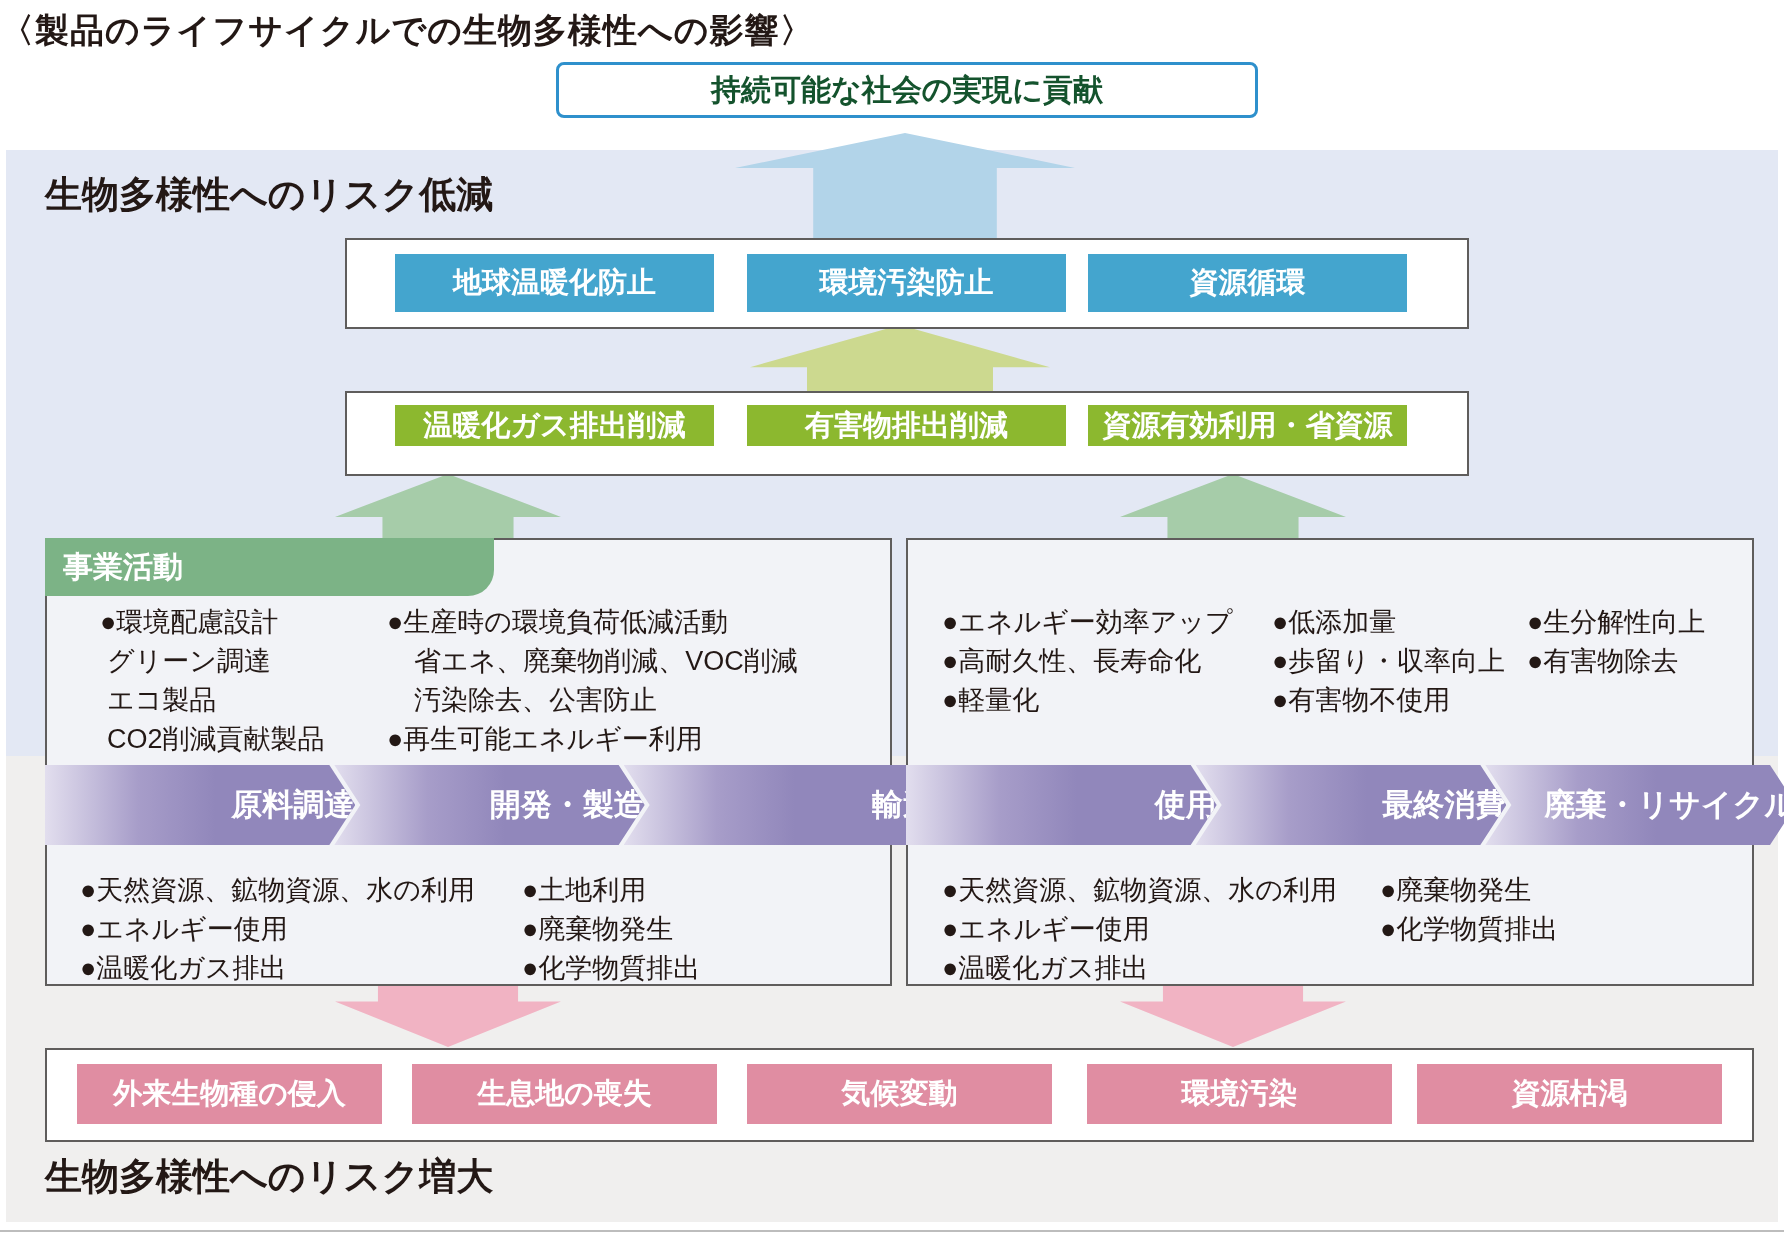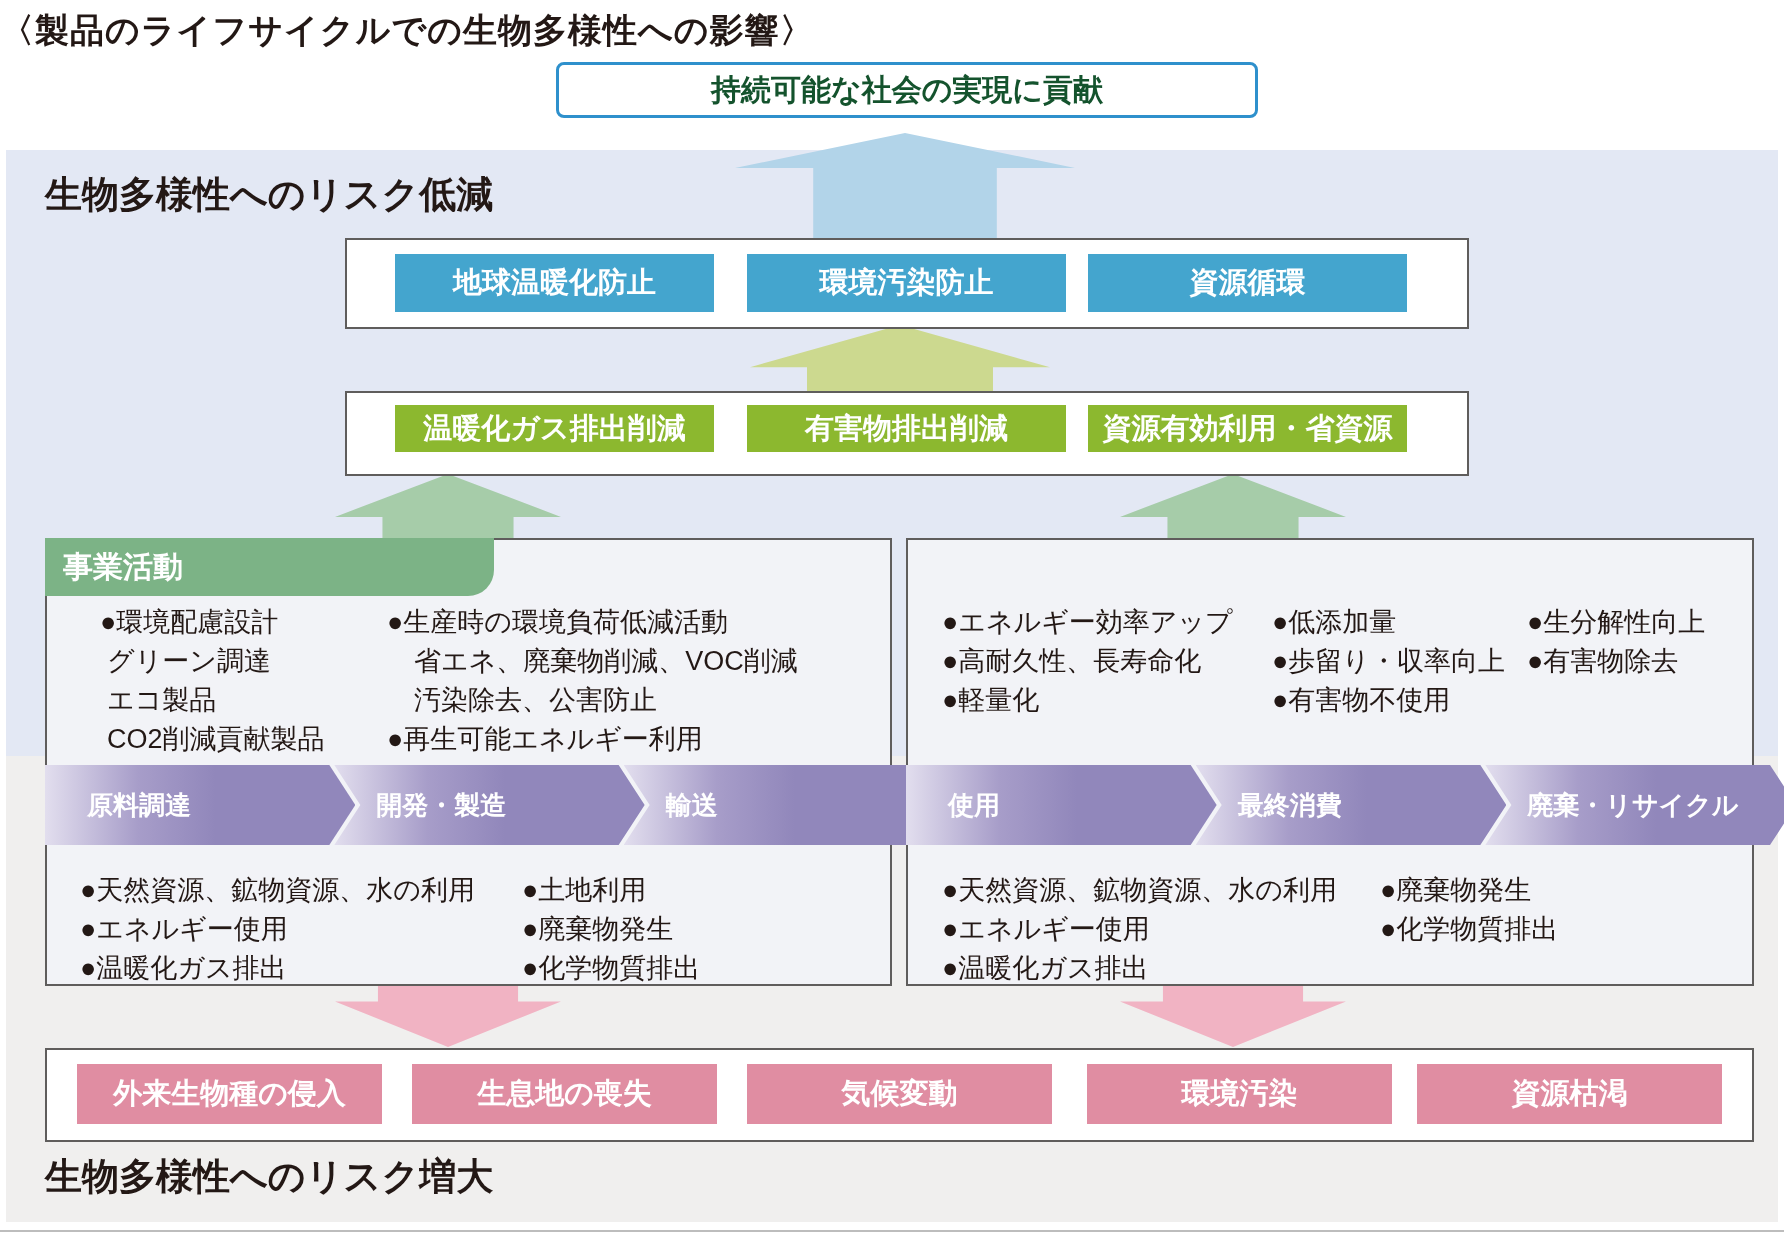--- a/index.html
+++ b/index.html
@@ -35,41 +35,41 @@
   #arrow-pink-right{left:1120px;top:981px;width:226px;height:66px;background:#f1b3c3;--h:31%;--l:19%;--r:81%;}
 
   .white-box{position:absolute;background:#ffffff;border:2px solid #5f5d5c;z-index:2;}
   #outcome-box{left:345px;top:238px;width:1120px;height:87px;}
   #measure-box{left:345px;top:391px;width:1120px;height:81px;}
   #risk-box{left:45px;top:1048px;width:1705px;height:90px;}
 
   .pill{position:absolute;display:flex;align-items:center;justify-content:center;
         color:#ffffff;font-weight:bold;font-size:29px;white-space:nowrap;}
   .pill-blue{background:#44a5ce;top:14px;height:58px;width:319px;}
-  .pill-green{background:#8cb82f;top:12px;height:47px;width:319px;}
+  .pill-green{background:#8cb82f;top:12px;height:41px;width:319px;}
   .pill-pink{background:#e08da2;top:14px;height:60px;width:305px;}
 
   .panel{position:absolute;top:538px;height:444px;background:#f2f3f7;border:2px solid #5f5d5c;z-index:2;}
   #panel-business{left:45px;width:843px;}
   #panel-products{left:906px;width:844px;}
   .panel-tab{position:absolute;left:-2px;top:-2px;height:58px;background:#7cb386;
              border-radius:0 0 26px 0;color:#ffffff;font-size:30px;font-weight:bold;
              display:flex;align-items:center;padding-left:18px;box-sizing:border-box;}
   #panel-business .panel-tab{width:449px;}
   #panel-products .panel-tab{width:214px;}
 
   .bi{position:absolute;font-size:27px;line-height:32px;white-space:nowrap;z-index:2;}
 
   .stage-row{position:absolute;left:-2px;top:225px;height:80px;display:flex;z-index:3;}
   #panel-business .stage-row{width:889px;}
   #panel-products .stage-row{width:890px;}
-  .chev{flex:1;display:flex;align-items:center;justify-content:flex-start;
-        color:#ffffff;font-size:26px;font-weight:bold;white-space:nowrap;
+  .chev{flex:1;display:flex;align-items:center;justify-content:flex-end;
+        color:#ffffff;font-size:31px;font-weight:bold;white-space:nowrap;
         background:linear-gradient(90deg,#e2deee 0%,#a79dc9 30%,#9187bb 55%,#9187bb 100%);
-        clip-path:polygon(0 0,calc(100% - 26px) 0,100% 50%,calc(100% - 26px) 100%,0 100%,26px 50%);padding-left:42px;}
+        clip-path:polygon(0 0,calc(100% - 26px) 0,100% 50%,calc(100% - 26px) 100%,0 100%,26px 50%);}
   .chev.first{clip-path:polygon(0 0,calc(100% - 26px) 0,100% 50%,calc(100% - 26px) 100%,0 100%);}
   .chev + .chev{margin-left:-21px;}
 </style>
 </head>
 <body>
 
 <div id="stage">
 
   <div id="band-blue" class="band"></div>
   <div id="band-gray" class="band"></div>

